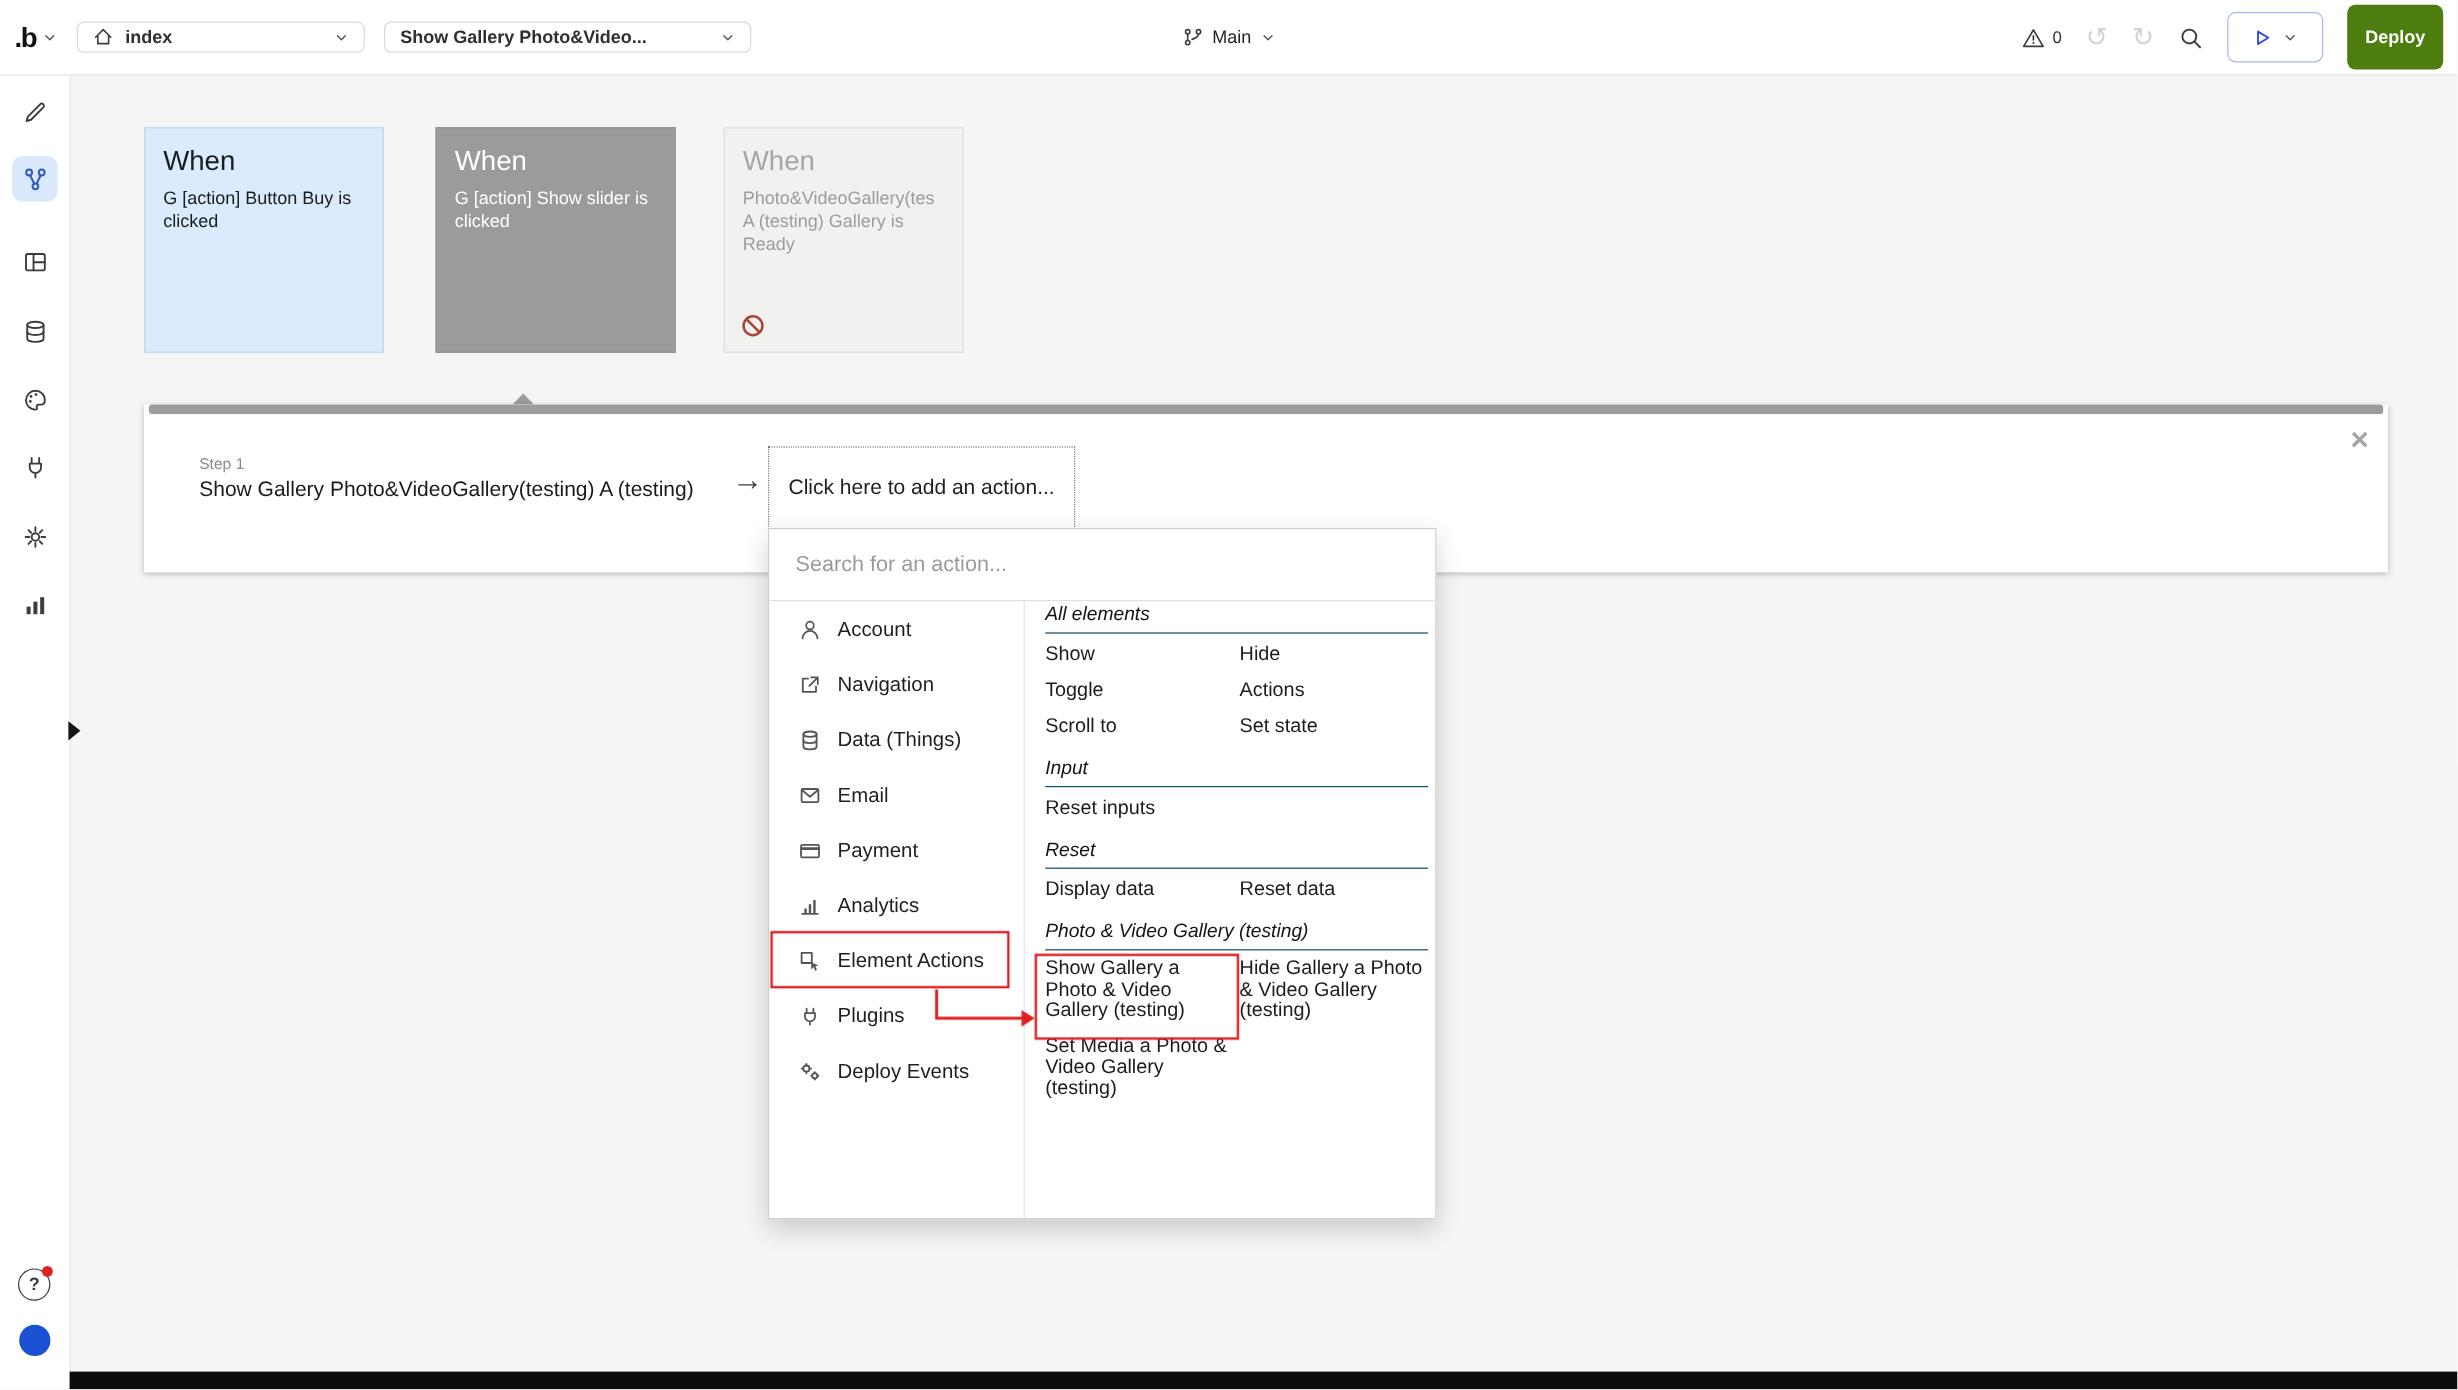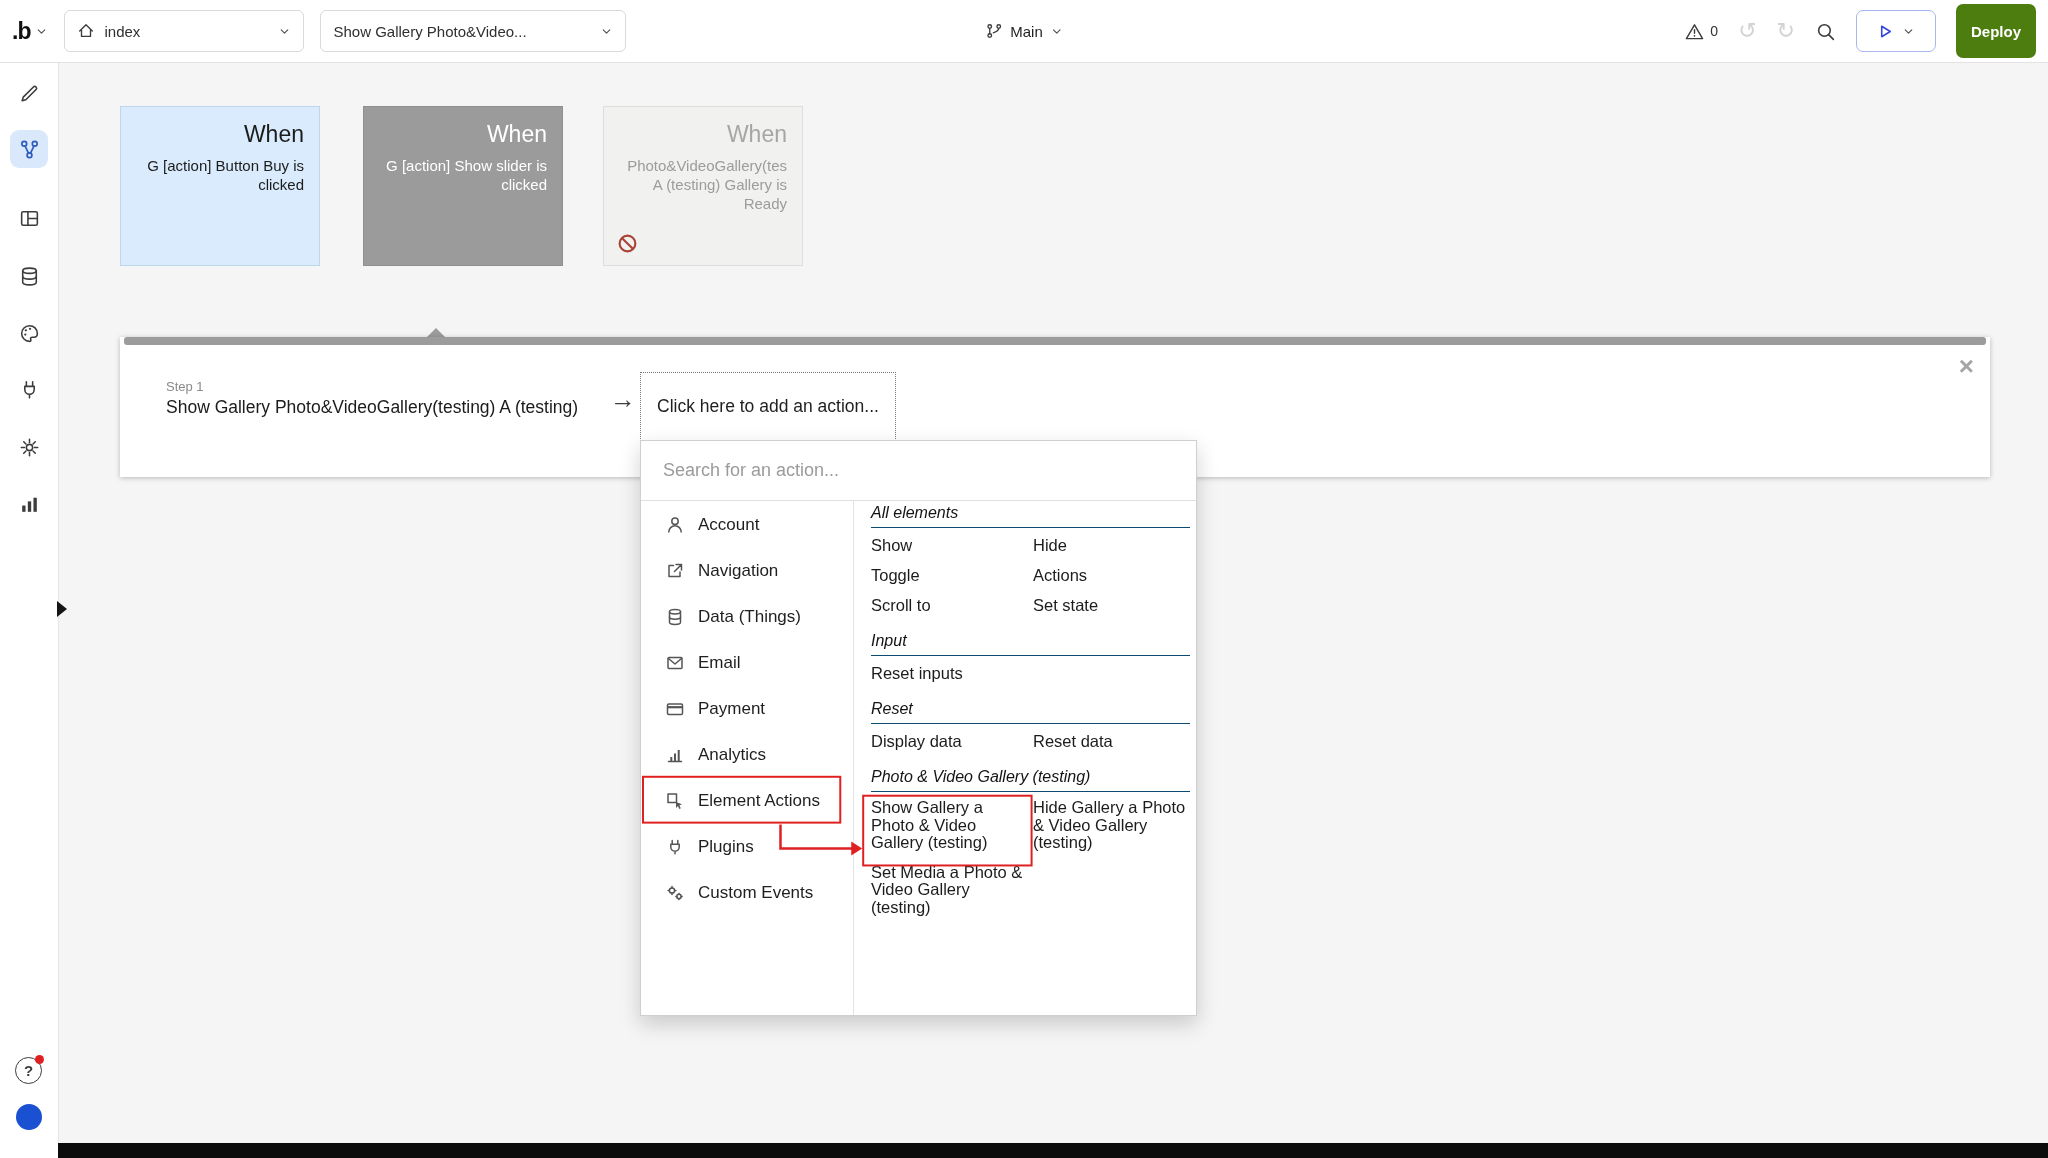--- a/index.html
+++ b/index.html
@@ -3,21 +3,21 @@
 <meta charset="utf-8">
 <style>
   html,body{margin:0;padding:0;}
   body{font-family:"Liberation Sans","DejaVu Sans",sans-serif;background:#fff;}
   .page{position:relative;width:2048px;height:1158px;overflow:hidden;background:#f5f5f6;}
 
   
   .topbar{position:absolute;top:0;left:0;right:0;height:63px;background:#fff;border-bottom:1px solid #e3e3e3;display:flex;align-items:center;padding:0 12px;box-sizing:border-box;z-index:50;}
   .logo-wrap{display:flex;align-items:center;gap:5px;margin-right:16px;cursor:pointer;}
   .logo{font-size:23px;font-weight:800;color:#101010;letter-spacing:-1px;}
-  .dd{display:flex;align-items:center;height:42px;border:1px solid #d9d9d9;border-radius:6px;background:#fff;padding:0 12px;gap:9px;font-size:15px;color:#2f2f2f;box-sizing:border-box;cursor:pointer;}
+  .dd{display:flex;align-items:center;height:26px;border:1px solid #d9d9d9;border-radius:6px;background:#fff;padding:0 12px;gap:9px;font-size:15px;color:#2f2f2f;box-sizing:border-box;cursor:pointer;font-weight:bold;}
   .dd-page{width:240px;}
   .dd-workflow{width:306px;margin-left:16px;}
   .dd-val{flex:1;white-space:nowrap;overflow:hidden;text-overflow:ellipsis;text-align:left;}
   .tb-center{position:absolute;left:50%;top:50%;transform:translate(-50%,-50%);display:flex;align-items:center;gap:7px;font-size:15px;color:#1f1f1f;cursor:pointer;}
   .tb-right{margin-left:auto;display:flex;align-items:center;gap:20px;}
   .issues{display:flex;align-items:center;gap:6px;font-size:14px;color:#333;cursor:pointer;}
   .tb-glyph{font-size:22px;color:#d3d3d3;line-height:1;cursor:pointer;}
   .search-btn{cursor:pointer;display:flex;}
   .runbtn{width:80px;height:42px;border:1.5px solid #a9b6f2;border-radius:7px;display:flex;align-items:center;justify-content:center;gap:8px;background:#fff;box-sizing:border-box;cursor:pointer;}
   .deploy{width:80px;height:54px;border:none;border-radius:7px;background:#4d7c0f;color:#fff;font-size:15px;font-family:inherit;cursor:pointer;font-weight:bold;}
@@ -27,21 +27,21 @@
   .side-ic{position:absolute;left:16px;width:26px;height:26px;display:flex;align-items:center;justify-content:center;cursor:pointer;}
   .side-sel{position:absolute;left:10px;top:67px;width:38px;height:38px;background:#d9e9fb;border-radius:9px;display:flex;align-items:center;justify-content:center;cursor:pointer;}
   svg.sic{width:23px;height:23px;}
   .help-ic{position:absolute;left:15px;top:994px;width:27px;height:27px;border:1.6px solid #3c3c3c;border-radius:50%;box-sizing:border-box;display:flex;align-items:center;justify-content:center;font-size:15px;color:#3c3c3c;font-weight:700;cursor:pointer;}
   .help-dot{position:absolute;right:-3px;top:-3px;width:9px;height:9px;background:#e02020;border-radius:50%;}
   .avatar{position:absolute;left:16px;top:1041px;width:26px;height:26px;border-radius:50%;background:#1a50d2;cursor:pointer;}
   .expander{position:absolute;left:57px;top:601px;width:0;height:0;border-top:8px solid transparent;border-bottom:8px solid transparent;border-left:10px solid #151515;cursor:pointer;z-index:45;}
 
   
   .canvas{position:absolute;left:58px;top:63px;right:0;bottom:0;background:#f5f5f6;overflow:hidden;}
-  .event-card{position:absolute;top:43px;width:200px;height:160px;box-sizing:border-box;text-align:right;padding:14px 15px 0;cursor:pointer;}
+  .event-card{position:absolute;top:43px;width:200px;height:188px;box-sizing:border-box;text-align:left;padding:14px 15px 0;cursor:pointer;}
   .ec-title{font-size:23px;margin-bottom:9px;}
   .ec-body{font-size:15px;line-height:1.25;}
   .ec-blue{left:62px;background:#d9ebfc;border:1px solid #bcd7ee;color:#1c1c1c;}
   .ec-sel{left:305px;background:#9b9b9b;border:1px solid #8f8f8f;color:#fff;}
   .ec-dis{left:545px;background:#f1f1f0;border:1px solid #ddd;}
   .ec-dis .ec-title{color:#a6a6a6;}
   .ec-dis .ec-body{color:#9c9c9c;}
   .ec-add{left:788px;border:2px dashed #8f8f8f;color:#8f8f8f;display:flex;align-items:center;justify-content:center;font-size:16.5px;padding:0 26px;background:transparent;line-height:1.4;}
   .no-ic{position:absolute;left:13px;bottom:11px;}
 
@@ -308,21 +308,21 @@
               </svg>
             <span>Plugins</span>
           </div>
           <div class="cat">
             <svg viewBox="0 0 20 20">
                 <circle class="st" cx="7" cy="7.5" r="2.6"></circle>
                 <path class="st" d="M7 3.6v1.3M7 10.1v1.3M3.1 7.5h1.3M9.6 7.5h1.3"></path>
                 <circle class="st" cx="14" cy="13.5" r="2.2"></circle>
                 <path class="st" d="M14 10.4v1M14 15.6v1M10.9 13.5h1M16.1 13.5h1"></path>
               </svg>
-            <span>Custom Events</span>
+            <span>Deploy Events</span>
           </div>
         </div>
 
         <div class="ap-actions">
           <div class="sec sec-first">
             <div class="sec-h">All elements</div>
             <div class="rows">
               <div class="cell">Show</div>
               <div class="cell">Hide</div>
               <div class="cell">Toggle</div>

